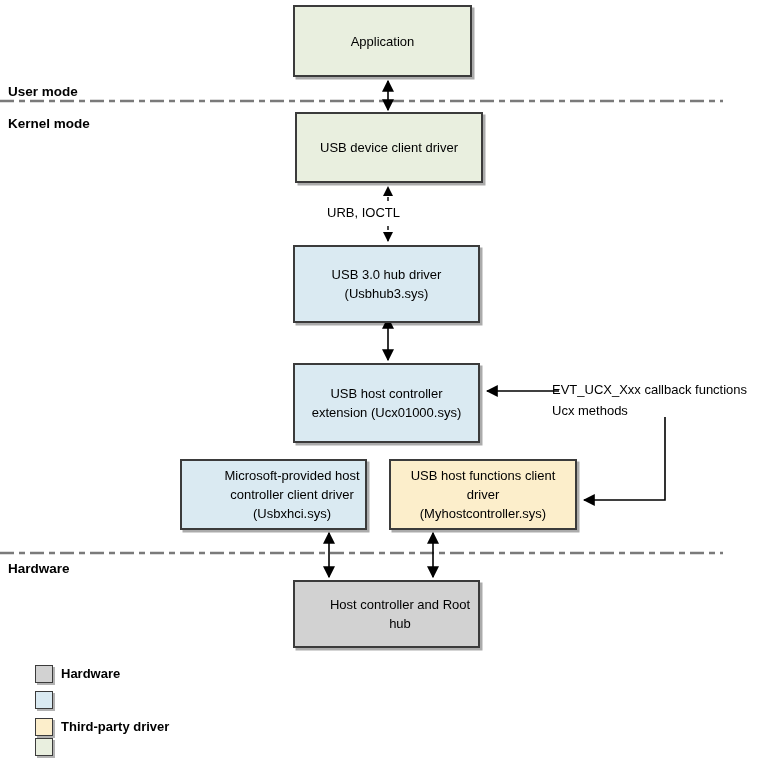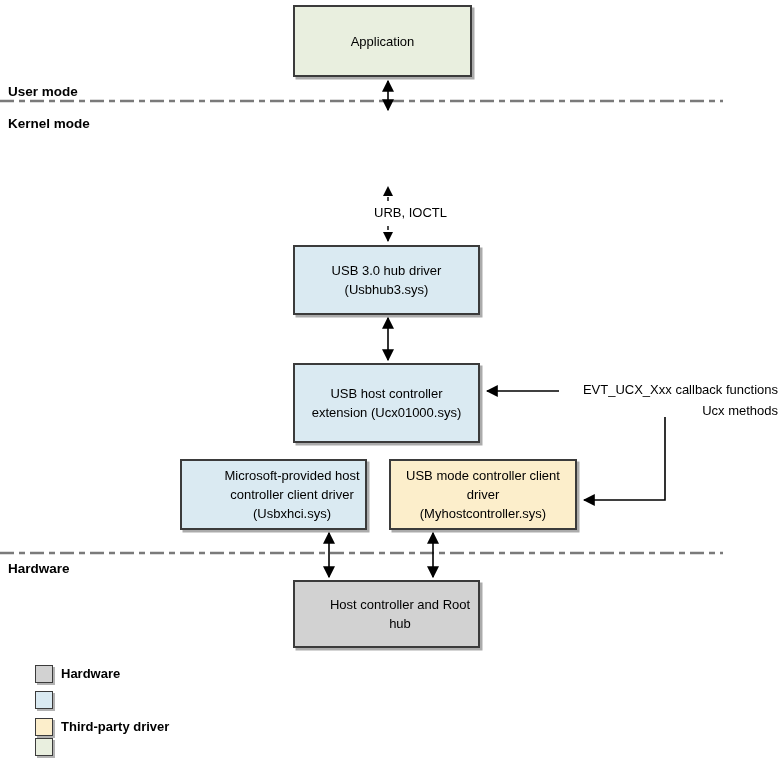--- a/index.html
+++ b/index.html
@@ -8,21 +8,21 @@
     font-family:"Liberation Sans","DejaVu Sans",sans-serif; color:#000; overflow:hidden;
   }
   .overlay { position:absolute; left:0; top:0; width:778px; height:782px; pointer-events:none; }
   .box {
     position:absolute; box-sizing:border-box;
     border:2px solid #3b3b3b; box-shadow:2.5px 2.5px 0 rgba(0,0,0,0.33);
     display:flex; align-items:center; justify-content:center;
     text-align:center; font-size:13px; line-height:19px; white-space:pre-line;
   }
   .mode-label { position:absolute; font-weight:bold; font-size:13.5px; }
-  .annot { position:absolute; font-size:13px; text-align:right; white-space:pre-line; }
+  .annot { position:absolute; font-size:13px; text-align:left; white-space:pre-line; }
   .annot-urb { left:327px; top:205px; width:120px; }
   .annot-ucx { left:552px; top:379px; width:226px; line-height:21px; }
   .legend-row { position:absolute; left:35px; display:flex; align-items:center; gap:8px; }
   .swatch {
     width:16px; height:16px; flex:0 0 auto; box-sizing:content-box;
     border:1.7px solid #3b3b3b; box-shadow:2px 2px 0 rgba(0,0,0,0.3);
   }
   .legend-label { font-weight:bold; font-size:13px; line-height:19px; white-space:pre-line; }
 </style>
 </head>
@@ -50,32 +50,33 @@
     <line x1="559" y1="391" x2="487" y2="391" stroke="#000" stroke-width="1.6" marker-end="url(#ah)"></line>
 
     <polyline points="665,417 665,500 584,500" fill="none" stroke="#000" stroke-width="1.6" marker-end="url(#ah)"></polyline>
 
     <line x1="329" y1="533" x2="329" y2="577" stroke="#000" stroke-width="1.6" marker-start="url(#ah)" marker-end="url(#ah)"></line>
     <line x1="433" y1="533" x2="433" y2="577" stroke="#000" stroke-width="1.6" marker-start="url(#ah)" marker-end="url(#ah)"></line>
   </svg>
 
   <div class="box" style="left: 293px; top: 5px; width: 179px; height: 72px; background-color: rgb(233, 239, 223);">Application</div>
 
+  <div class="box" style="left: 295px; top: 112px; width: 188px; height: 71px; background-color: rgb(233, 239, 223);">USB device client driver</div>
 
-  <div class="box" style="left: 293px; top: 245px; width: 187px; height: 70px; background-color: rgb(218, 234, 242);">USB 3.0 hub driver
+  <div class="box" style="left: 293px; top: 245px; width: 187px; height: 78px; background-color: rgb(218, 234, 242);">USB 3.0 hub driver
 (Usbhub3.sys)</div>
 
   <div class="box" style="left: 293px; top: 363px; width: 187px; height: 80px; background-color: rgb(218, 234, 242);">USB host controller
 extension (Ucx01000.sys)</div>
 
   <div class="box" style="left: 180px; top: 459px; width: 187px; height: 71px; background-color: rgb(218, 234, 242); padding-left: 37px;">Microsoft-provided host
 controller client driver
 (Usbxhci.sys)</div>
 
-  <div class="box" style="left: 389px; top: 459px; width: 188px; height: 71px; background-color: rgb(252, 238, 203);">USB mode controller client
+  <div class="box" style="left: 389px; top: 459px; width: 188px; height: 71px; background-color: rgb(252, 238, 203);">USB host functions client
 driver
 (Myhostcontroller.sys)</div>
 
   <div class="box" style="left: 293px; top: 580px; width: 187px; height: 68px; background-color: rgb(210, 210, 210); padding-left: 27px;">Host controller and Root
 hub</div>
 
   <div class="mode-label" style="left:8px; top:84px;text-align:right;">User mode</div>
   <div class="mode-label" style="left:8px; top:116px;">Kernel mode</div>
   <div class="mode-label" style="left:8px; top:561px;">Hardware</div>
 

